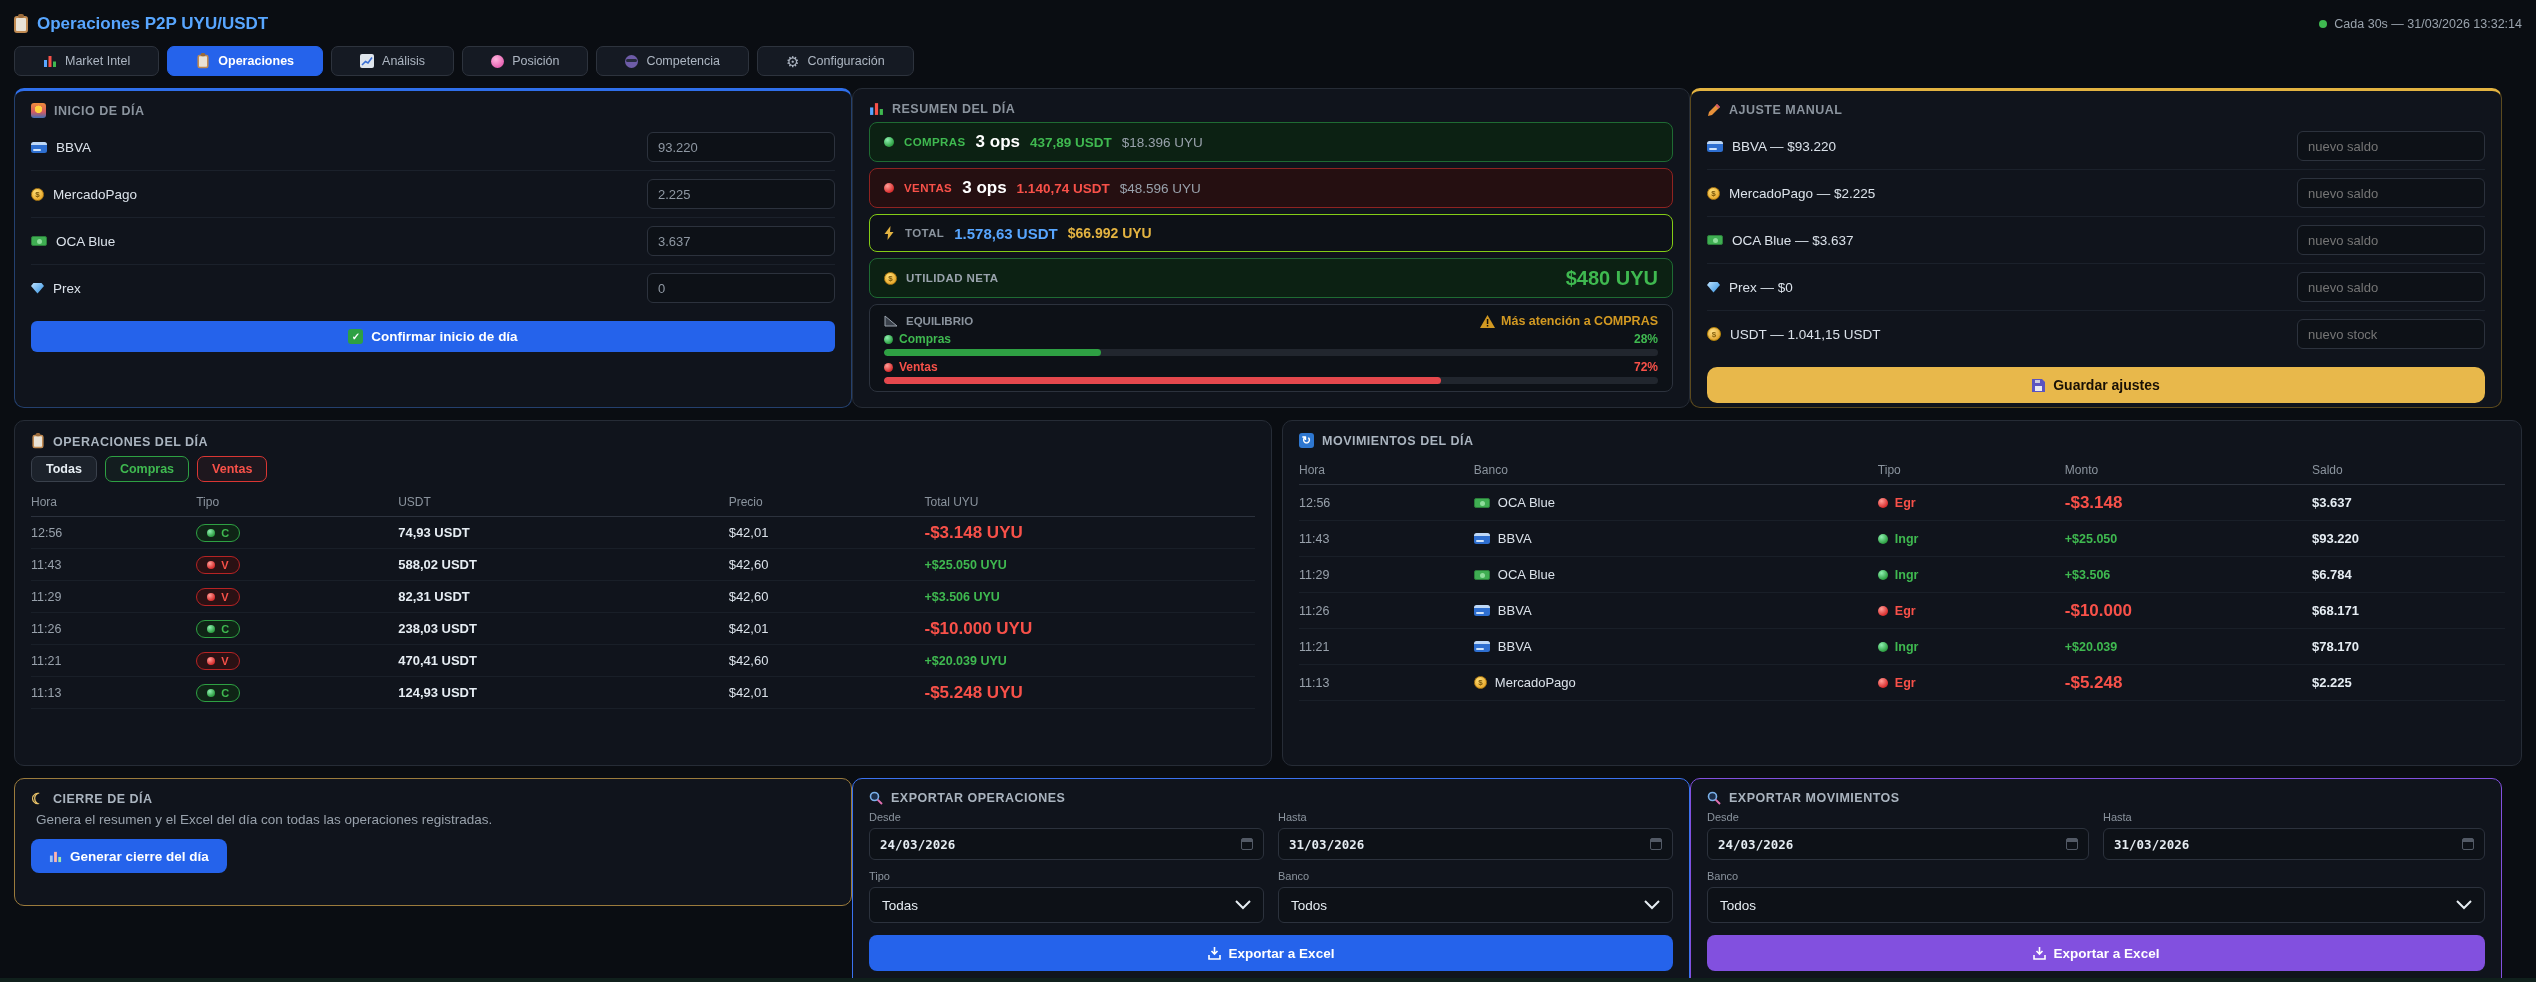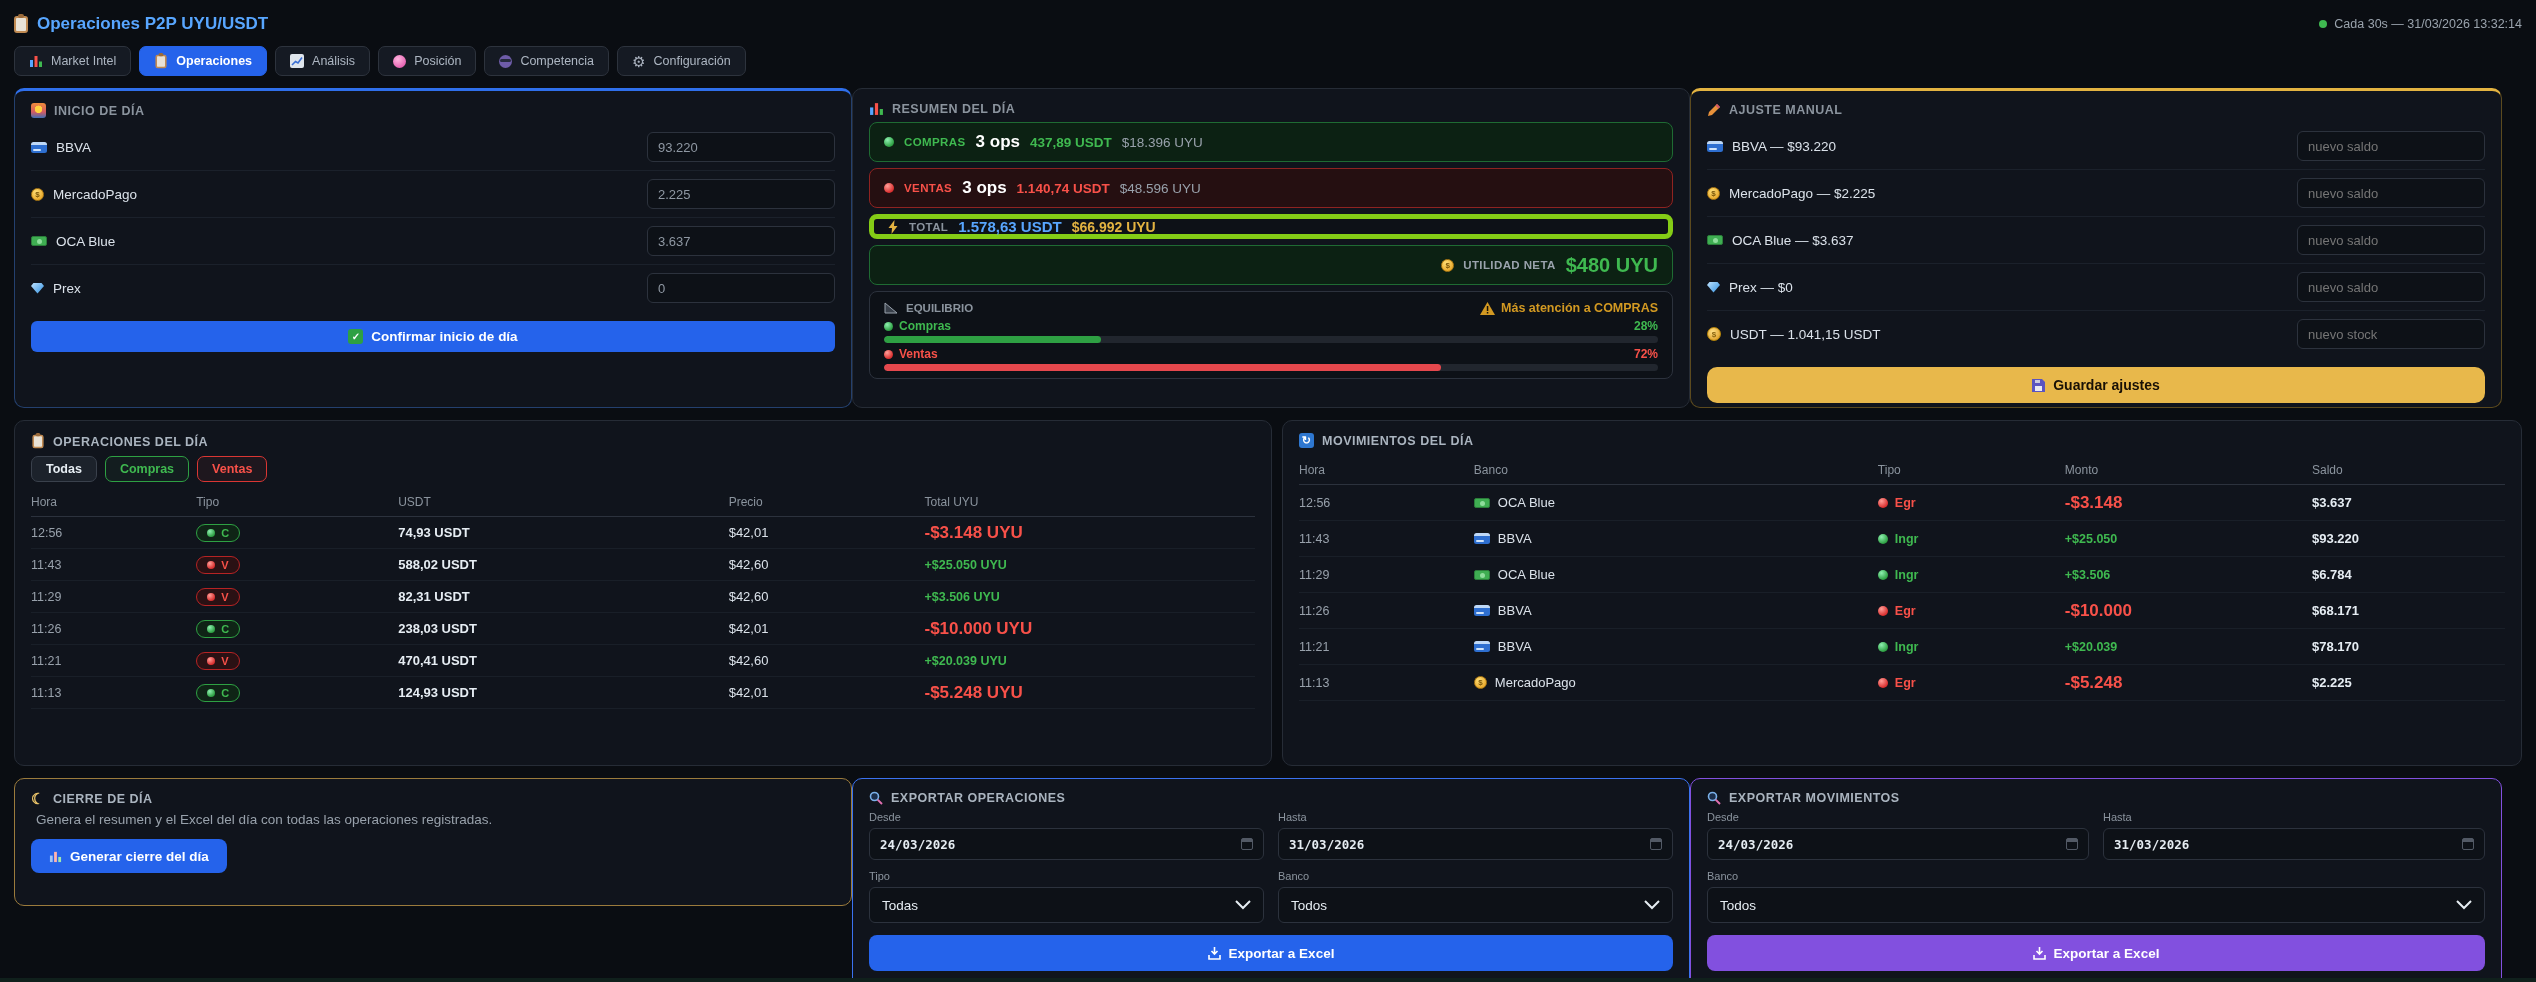--- a/index.html
+++ b/index.html
@@ -11,21 +11,21 @@
   }
   *{box-sizing:border-box;margin:0;padding:0}
   html,body{width:2536px;height:982px;overflow:hidden}
   body{background:var(--bg);font-family:"Liberation Sans",sans-serif;color:var(--txt);padding:10px 14px 0 14px;border-bottom:4px solid #10201c}
   
   .topbar{display:flex;justify-content:space-between;align-items:center;height:28px}
   .title{display:flex;align-items:center;gap:9px;font-size:17px;font-weight:bold;color:var(--link)}
   .status{display:flex;align-items:center;gap:7px;color:#9aa3ad;font-size:12.5px}
   .status-dot{width:8px;height:8px;border-radius:50%;background:var(--green)}
   .tabs{display:flex;gap:8px;margin:8px 0 12px 0}
-  .tab{display:flex;align-items:center;gap:8px;height:30px;padding:0 14px;background:#151a23;border:1px solid #2d333d;border-radius:7px;color:#adb6c2;font-size:12.5px;cursor:pointer}
+  .tab{display:flex;align-items:center;gap:8px;height:30px;padding:0 28px;background:#151a23;border:1px solid #2d333d;border-radius:7px;color:#adb6c2;font-size:12.5px;cursor:pointer}
   .tab.active{background:var(--blue-btn);border-color:var(--blue-btn);color:#fff;font-weight:bold}
   
   .row-top,.row-bot{display:grid;grid-template-columns:838px 838px 812px;gap:0}
   .row-mid{display:grid;grid-template-columns:1258px 1240px;gap:10px;margin:12px 0}
   .panel{background:var(--panel);border:1px solid var(--border);border-radius:10px;padding:12px 16px}
   .panel.h-top{height:320px}
   .panel.h-mid{height:346px}
   .panel.inicio{border-color:#24406e;border-top:3px solid var(--blue)}
   .panel.ajuste{border-color:#5c4a1e;border-top:3px solid var(--gold)}
   .panel.cierre{border-color:#9b7b3c;height:128px}
@@ -39,26 +39,26 @@
   .tin{width:188px;height:30px;background:var(--panel2);border:1px solid #2c323d;border-radius:6px;color:#8f98a3;padding:0 10px;font-size:13px;font-family:"Liberation Sans",sans-serif;outline:none}
   .tin.gold{border-color:#b58b2a;text-align:right}
   .btn{display:flex;align-items:center;justify-content:center;gap:8px;border:none;border-radius:6px;cursor:pointer;font-family:"Liberation Sans",sans-serif;font-weight:bold}
   .btn-blue{background:var(--blue-btn);color:#fff}
   .btn-confirm{width:100%;height:31px;font-size:13.5px;margin-top:10px}
   .btn-gold{width:100%;height:36px;margin-top:10px;background:var(--gold-btn);color:#181006;border-radius:10px;font-size:14px}
   
   .stat{display:flex;align-items:center;gap:10px;border-radius:8px;padding:0 14px;margin-top:6px}
   .stat.green{height:40px;background:#0c2113;border:1px solid #1f6b33}
   .stat.red{height:40px;background:#250f11;border:1px solid #8f2321}
-  .stat.gray{height:25px;background:var(--panel2);border:5px solid #84cc16}
+  .stat.gray{height:38px;background:var(--panel2);border:1px solid #84cc16}
   .stat .slabel{font-size:11.5px;font-weight:bold;letter-spacing:.4px}
   .stat .ops{font-size:17px;font-weight:bold;color:#fff}
   .stat .usdt{font-size:13.5px;font-weight:bold}
   .stat .uyu{font-size:13.5px;color:var(--muted2)}
-  .stat.util{height:40px;background:#0c2113;border:1px solid #1f6b33;justify-content:flex-end}
+  .stat.util{height:40px;background:#0c2113;border:1px solid #1f6b33;justify-content:space-between}
   .util-val{font-size:20px;font-weight:bold;color:var(--green)}
   .equi{background:var(--panel2);border:1px solid #2c323d;border-radius:8px;margin-top:6px;padding:9px 14px;height:88px}
   .equi-head{display:flex;justify-content:space-between;align-items:center}
   .equi-alert{display:flex;align-items:center;gap:6px;color:var(--warn);font-weight:bold;font-size:12.5px}
   .bar-label{display:flex;justify-content:space-between;font-size:12px;font-weight:bold;margin:4px 0 3px}
   .bar-label .bl{display:flex;align-items:center;gap:6px}
   .track{height:7px;background:#21262e;border-radius:99px;overflow:hidden}
   .fill{height:100%;border-radius:99px}
   .fill.g{background:#2ea043}.fill.r{background:#e5484d}
   

